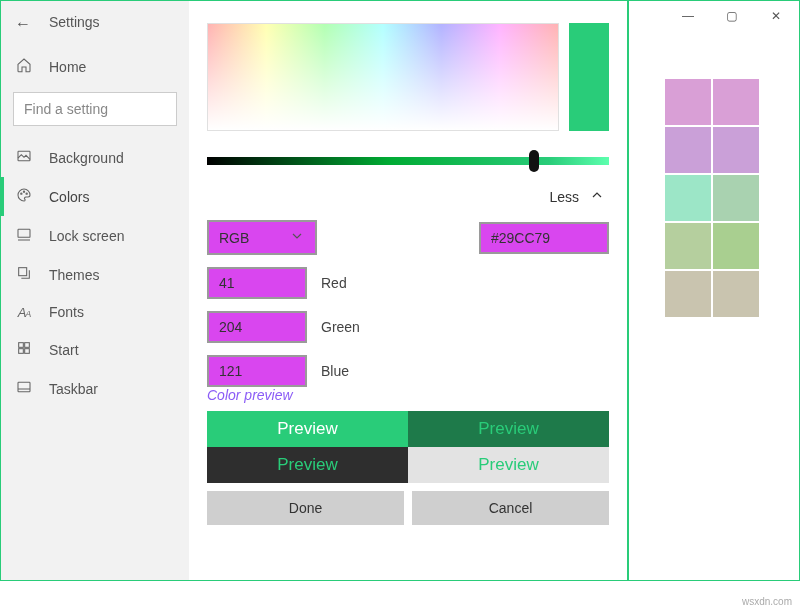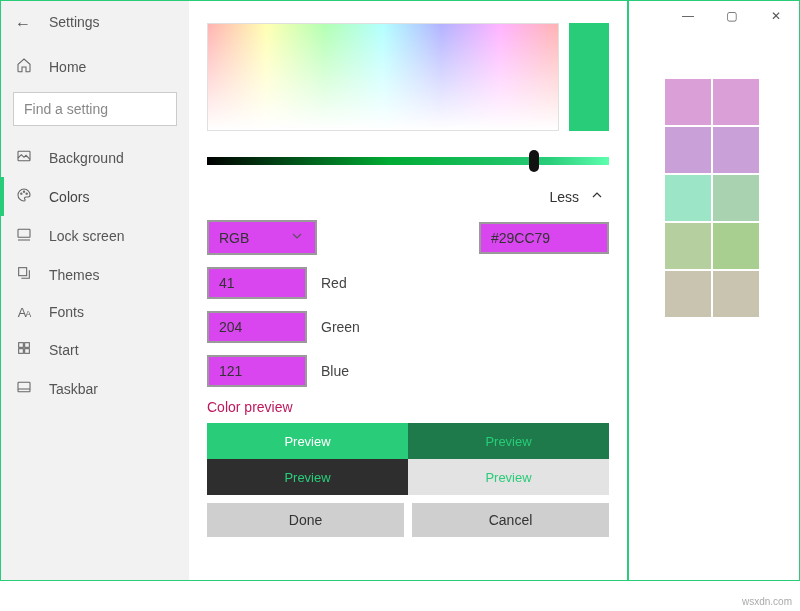--- a/index.html
+++ b/index.html
@@ -24,23 +24,23 @@
     .hue-thumb { position: absolute; top: -7px; left: 80%; width: 10px; height: 22px; background: #111; border-radius: 5px; }
     .less-row { margin-top: 22px; text-align: right; color: #333; display: flex; justify-content: flex-end; align-items: center; gap: 10px; padding-right: 4px; }
     .inputs-grid { margin-top: 14px; display: flex; flex-direction: column; gap: 12px; }
     .row { display: flex; align-items: center; gap: 14px; }
     .field { border: 2px solid #9a9a9a; padding: 6px 10px; font-size: 14px; color: #333; background: #d946ef; }
     .field.dropdown { width: 110px; display: flex; justify-content: space-between; align-items: center; }
     .field.num { width: 100px; }
     .field.hex { width: 130px; margin-left: auto; }
     .top-row { display: flex; align-items: center; }
     .channel-label { color: #444; }
-    .preview-title { margin-top: 12px; color: #be185d; }
+    .preview-title { margin-top: 0; color: #8b5cf6; font-style: italic; }
     .preview-grid { margin-top: 8px; display: grid; grid-template-columns: 1fr 1fr; }
-    .preview-cell { height: 36px; display: flex; align-items: center; justify-content: center; font-size: 13px; }
+    .preview-cell { height: 36px; display: flex; align-items: center; justify-content: center; font-size: 17px; }
     .pv1 { background: #29cc79; color: #fff; }
     .pv2 { background: #1e7a4a; color: #29cc79; }
     .pv3 { background: #2e2e2e; color: #29cc79; }
     .pv4 { background: #e3e3e3; color: #29cc79; }
     .action-row { margin-top: 8px; display: flex; gap: 8px; }
     .action-btn { flex: 1; height: 34px; background: #cfcfcf; display: flex; align-items: center; justify-content: center; color: #333; }
     .swatch-col { padding: 78px 0 0 36px; display: grid; grid-template-columns: 46px 46px; grid-auto-rows: 46px; gap: 2px; align-content: start; }
     .sw { width: 46px; height: 46px; }
     .watermark { position: absolute; bottom: 4px; right: 8px; font-size: 10px; color: #aaa; }
     svg { width: 16px; height: 16px; }
@@ -96,21 +96,21 @@
     <div class="sidebar-item">
       <span class="icon">
         <svg viewBox="0 0 24 24" fill="none" stroke="#666" stroke-width="1.6">
             <rect x="4" y="4" width="12" height="12"></rect>
             <path d="M8 20h12V8"></path>
           </svg>
       </span>
       <span>Themes</span>
     </div>
     <div class="sidebar-item">
-      <span class="icon" style="font-size:13px;letter-spacing:-1px;">A<span style="font-size:9px;">A</span></span>
+      <span class="icon" style="font-size:13px;letter-spacing:-1px;font-style:italic;">A<span style="font-size:9px;">A</span></span>
       <span>Fonts</span>
     </div>
     <div class="sidebar-item">
       <span class="icon">
         <svg viewBox="0 0 24 24" fill="none" stroke="#666" stroke-width="1.6">
             <rect x="4" y="4" width="7" height="7"></rect>
             <rect x="13" y="4" width="7" height="7"></rect>
             <rect x="4" y="13" width="7" height="7"></rect>
             <rect x="13" y="13" width="7" height="7"></rect>
           </svg>

